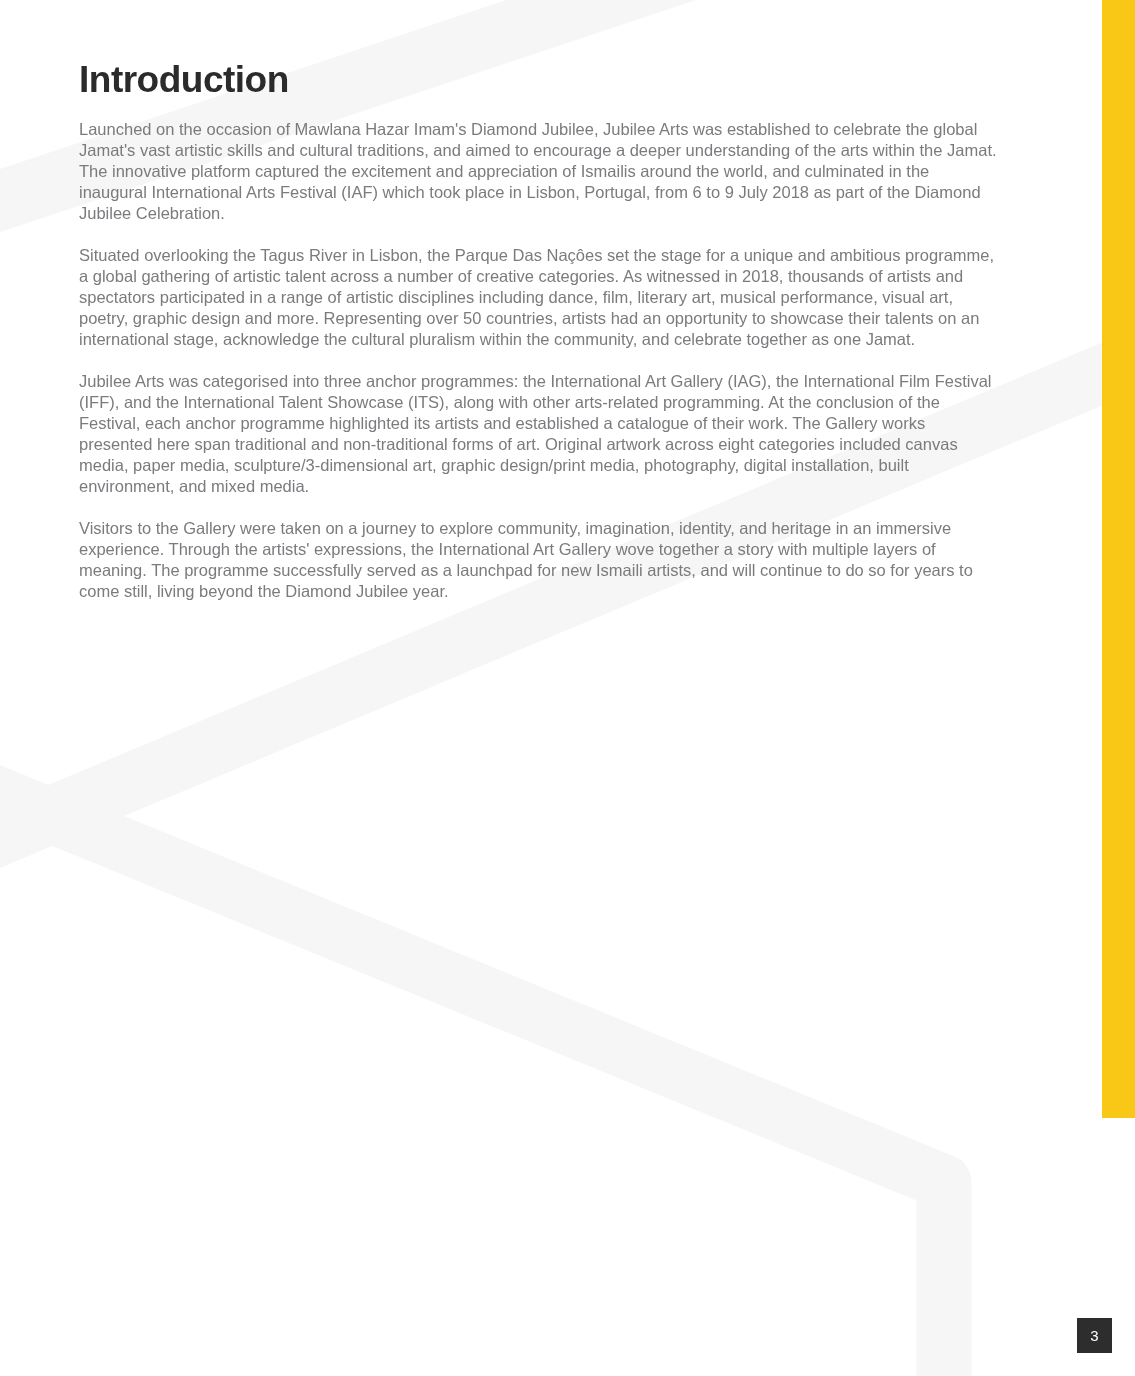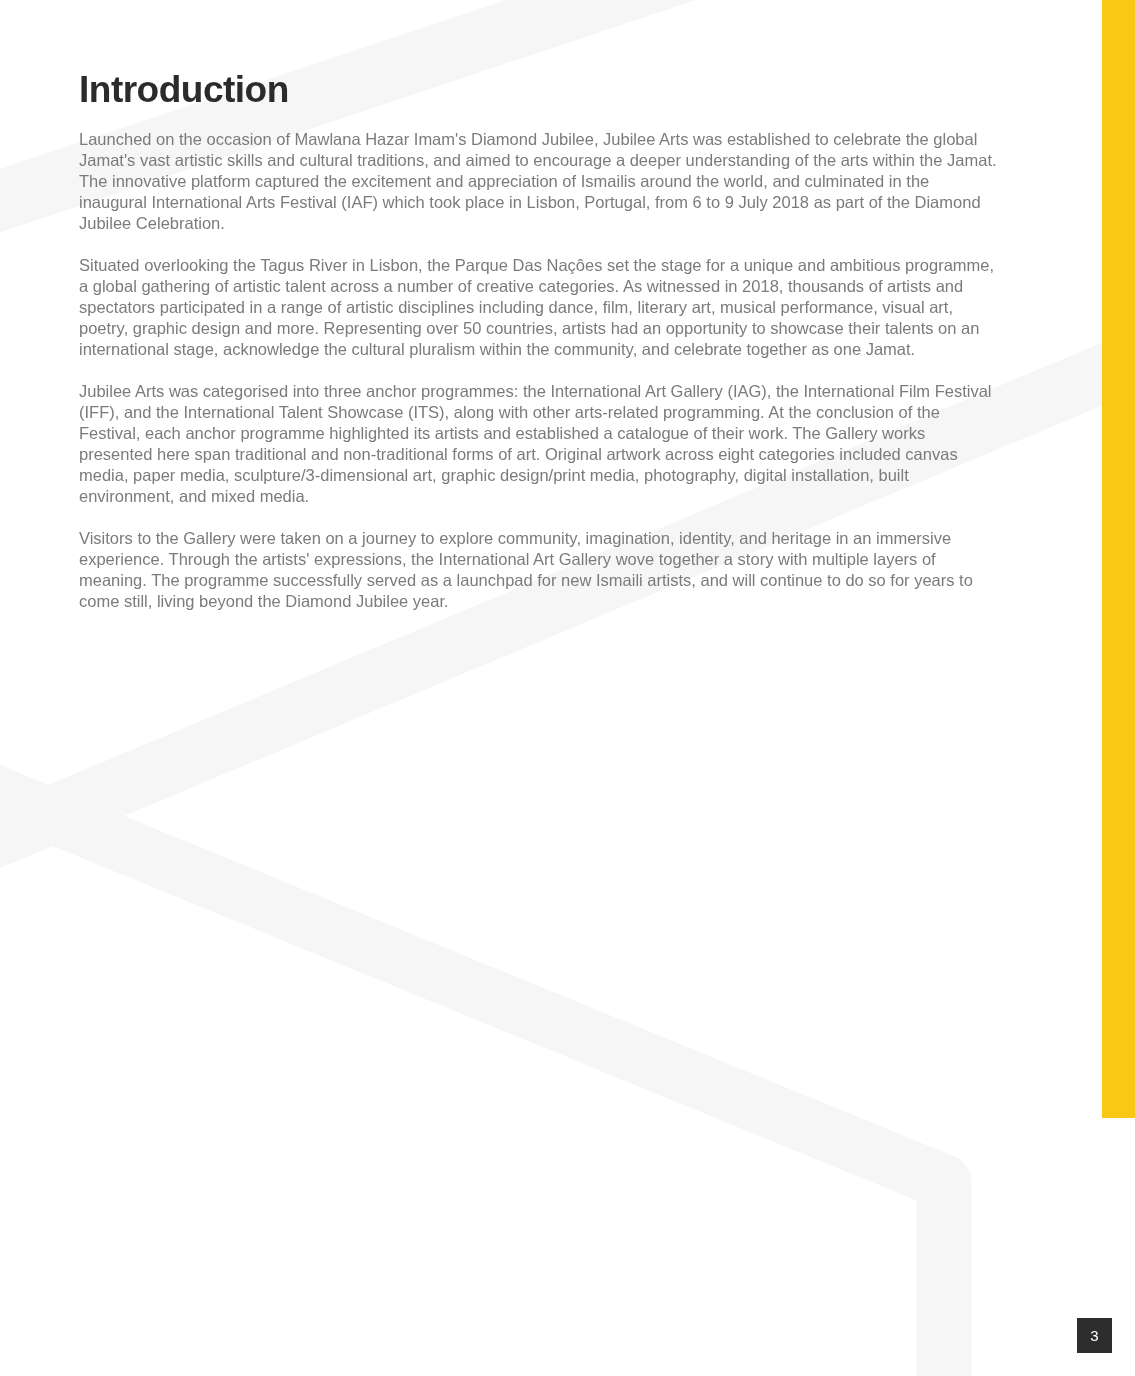--- a/index.html
+++ b/index.html
@@ -31,21 +31,21 @@
     height: 1118px;
     background: #F9C715;
   }
   .content {
     position: absolute;
     top: 57px;
     left: 79px;
     width: 922px;
   }
   .content h1 {
-    margin: 12px 0 18px 0;
+    margin: 2px 0 18px 0;
     font-size: 37px;
     font-weight: bold;
     letter-spacing: -0.5px;
     color: #2B2B2B;
   }
   .content p {
     margin: 0 0 21px 0;
     font-size: 16.5px;
     line-height: 21px;
     color: #7A7B7E;

